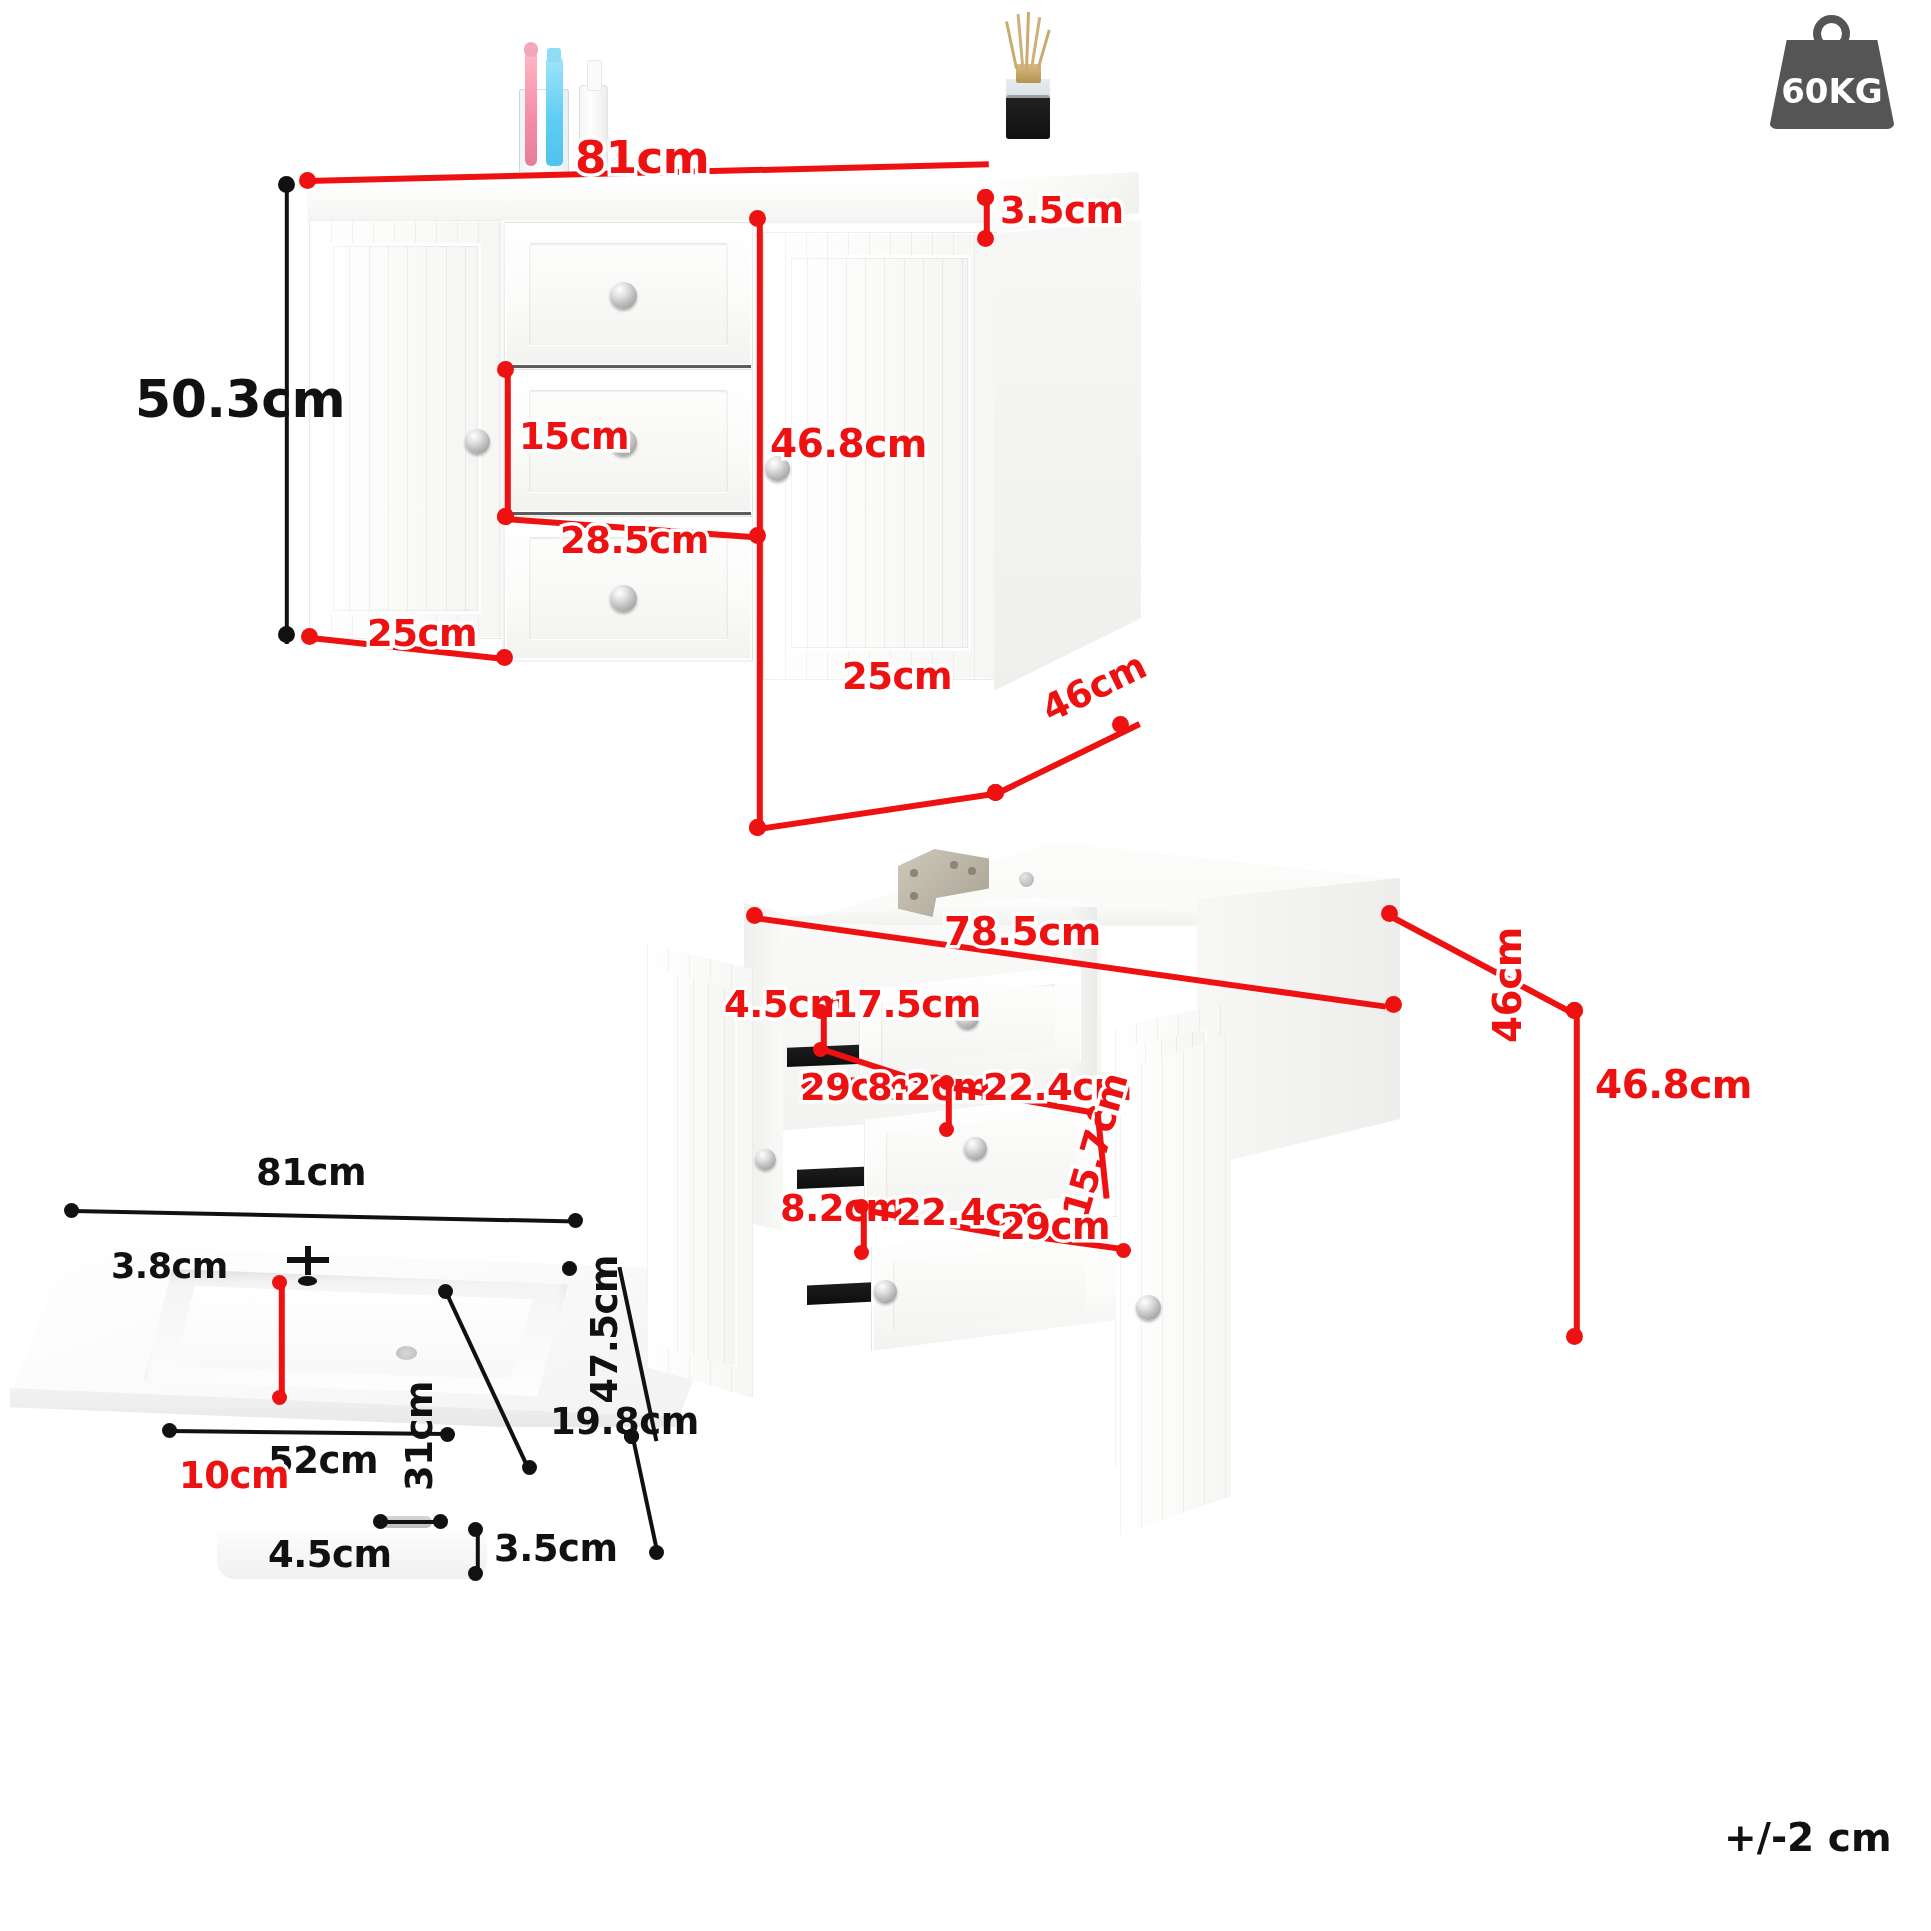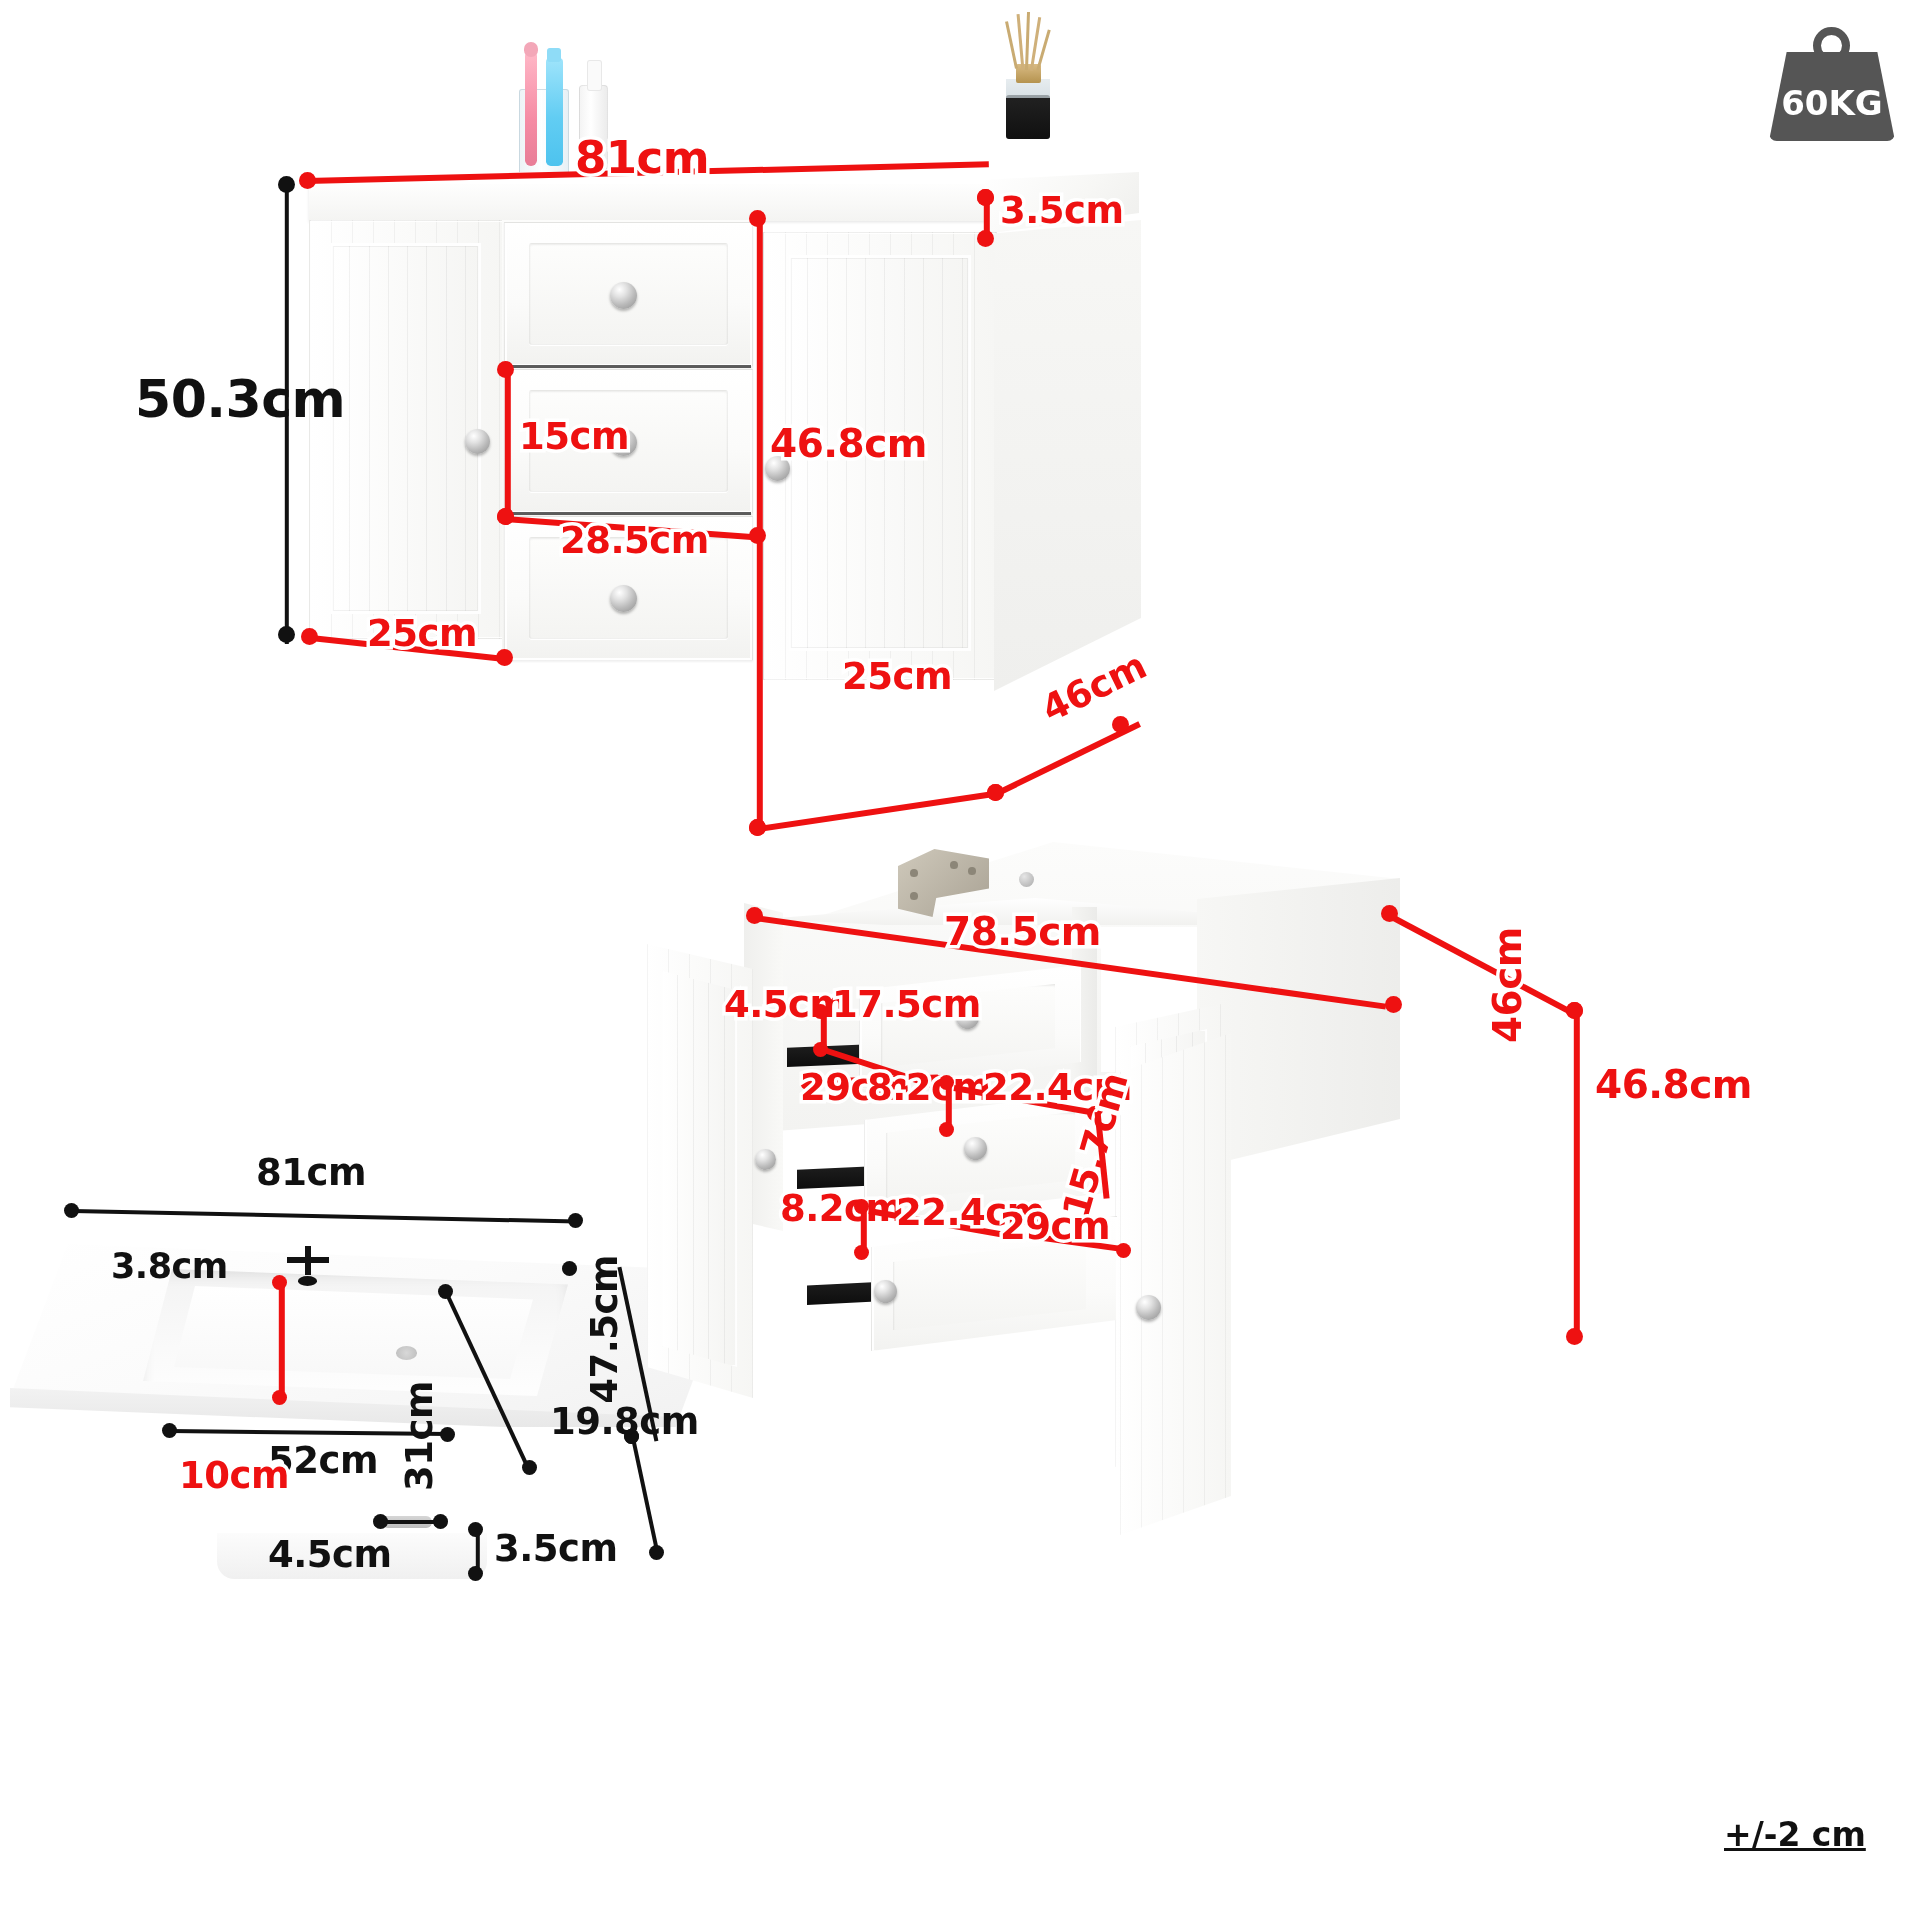--- a/index.html
+++ b/index.html
@@ -79,21 +79,21 @@
      background:linear-gradient(to bottom,#f3f3f3,#fafafa 55%,#ffffff);
      box-shadow:inset 0 5.8px 13.5px rgba(0,0,0,.09);
   }
   .tolerance{position:absolute;font-weight:bold;color:#111;}
 </style>
 </head>
 <body>
 
 <div class="stage">
 
-  <div class="weight" style="left:1769px;top:27px;width:126px;height:116px;">
+  <div class="weight" style="left:1769px;top:15px;width:126px;height:116px;">
     <div class="whandle" style="left:44px;top:0px;width:21px;height:21px;"></div>
     <div class="wbody" style="left:0px;top:25px;width:126px;height:89px;"></div>
     <div class="wtext" style="left:0px;top:56px;width:126px;font-size:34px;">60KG</div>
   </div>
 
   <div class="cab" style="left:0px;top:0px;width:1400px;height:927px;">
 
     <div class="abs" style="left:519px;top:89px;width:48px;height:95px;
                 background:linear-gradient(to right, rgba(235,242,246,.85), rgba(252,254,255,.55) 45%, rgba(228,238,244,.85));
                 border-radius:2.9px 2.9px 7.7px 7.7px;border:1px solid rgba(180,200,210,.6);"></div>
@@ -429,16 +429,16 @@
     <div class="dot r" style="left:236px;top:444px;width:15.4px;height:15.4px;"></div>
 
     <div class="ln r" style="left:251px;top:407px;width:147px;height:5.8px;transform:rotate(10deg);"></div>
     <div class="dim red" style="left:278px;top:390px;font-size:37px;"><span>22.4cm</span></div>
 
     <div class="ln r" style="left:390px;top:429px;width:116px;height:5.8px;transform:rotate(8deg);"></div>
     <div class="dot r" style="left:498px;top:442px;width:15.4px;height:15.4px;"></div>
     <div class="dim red" style="left:382px;top:404px;font-size:37px;"><span>29cm</span></div>
   </div>
 
-  <div class="tolerance" style="left:1724px;top:1815px;font-size:33px;text-decoration:underline;">+/-2 cm</div>
+  <div class="tolerance" style="left:1724px;top:1815px;font-size:39px;">+/-2 cm</div>
 
 </div>
 
 
 </body></html>

